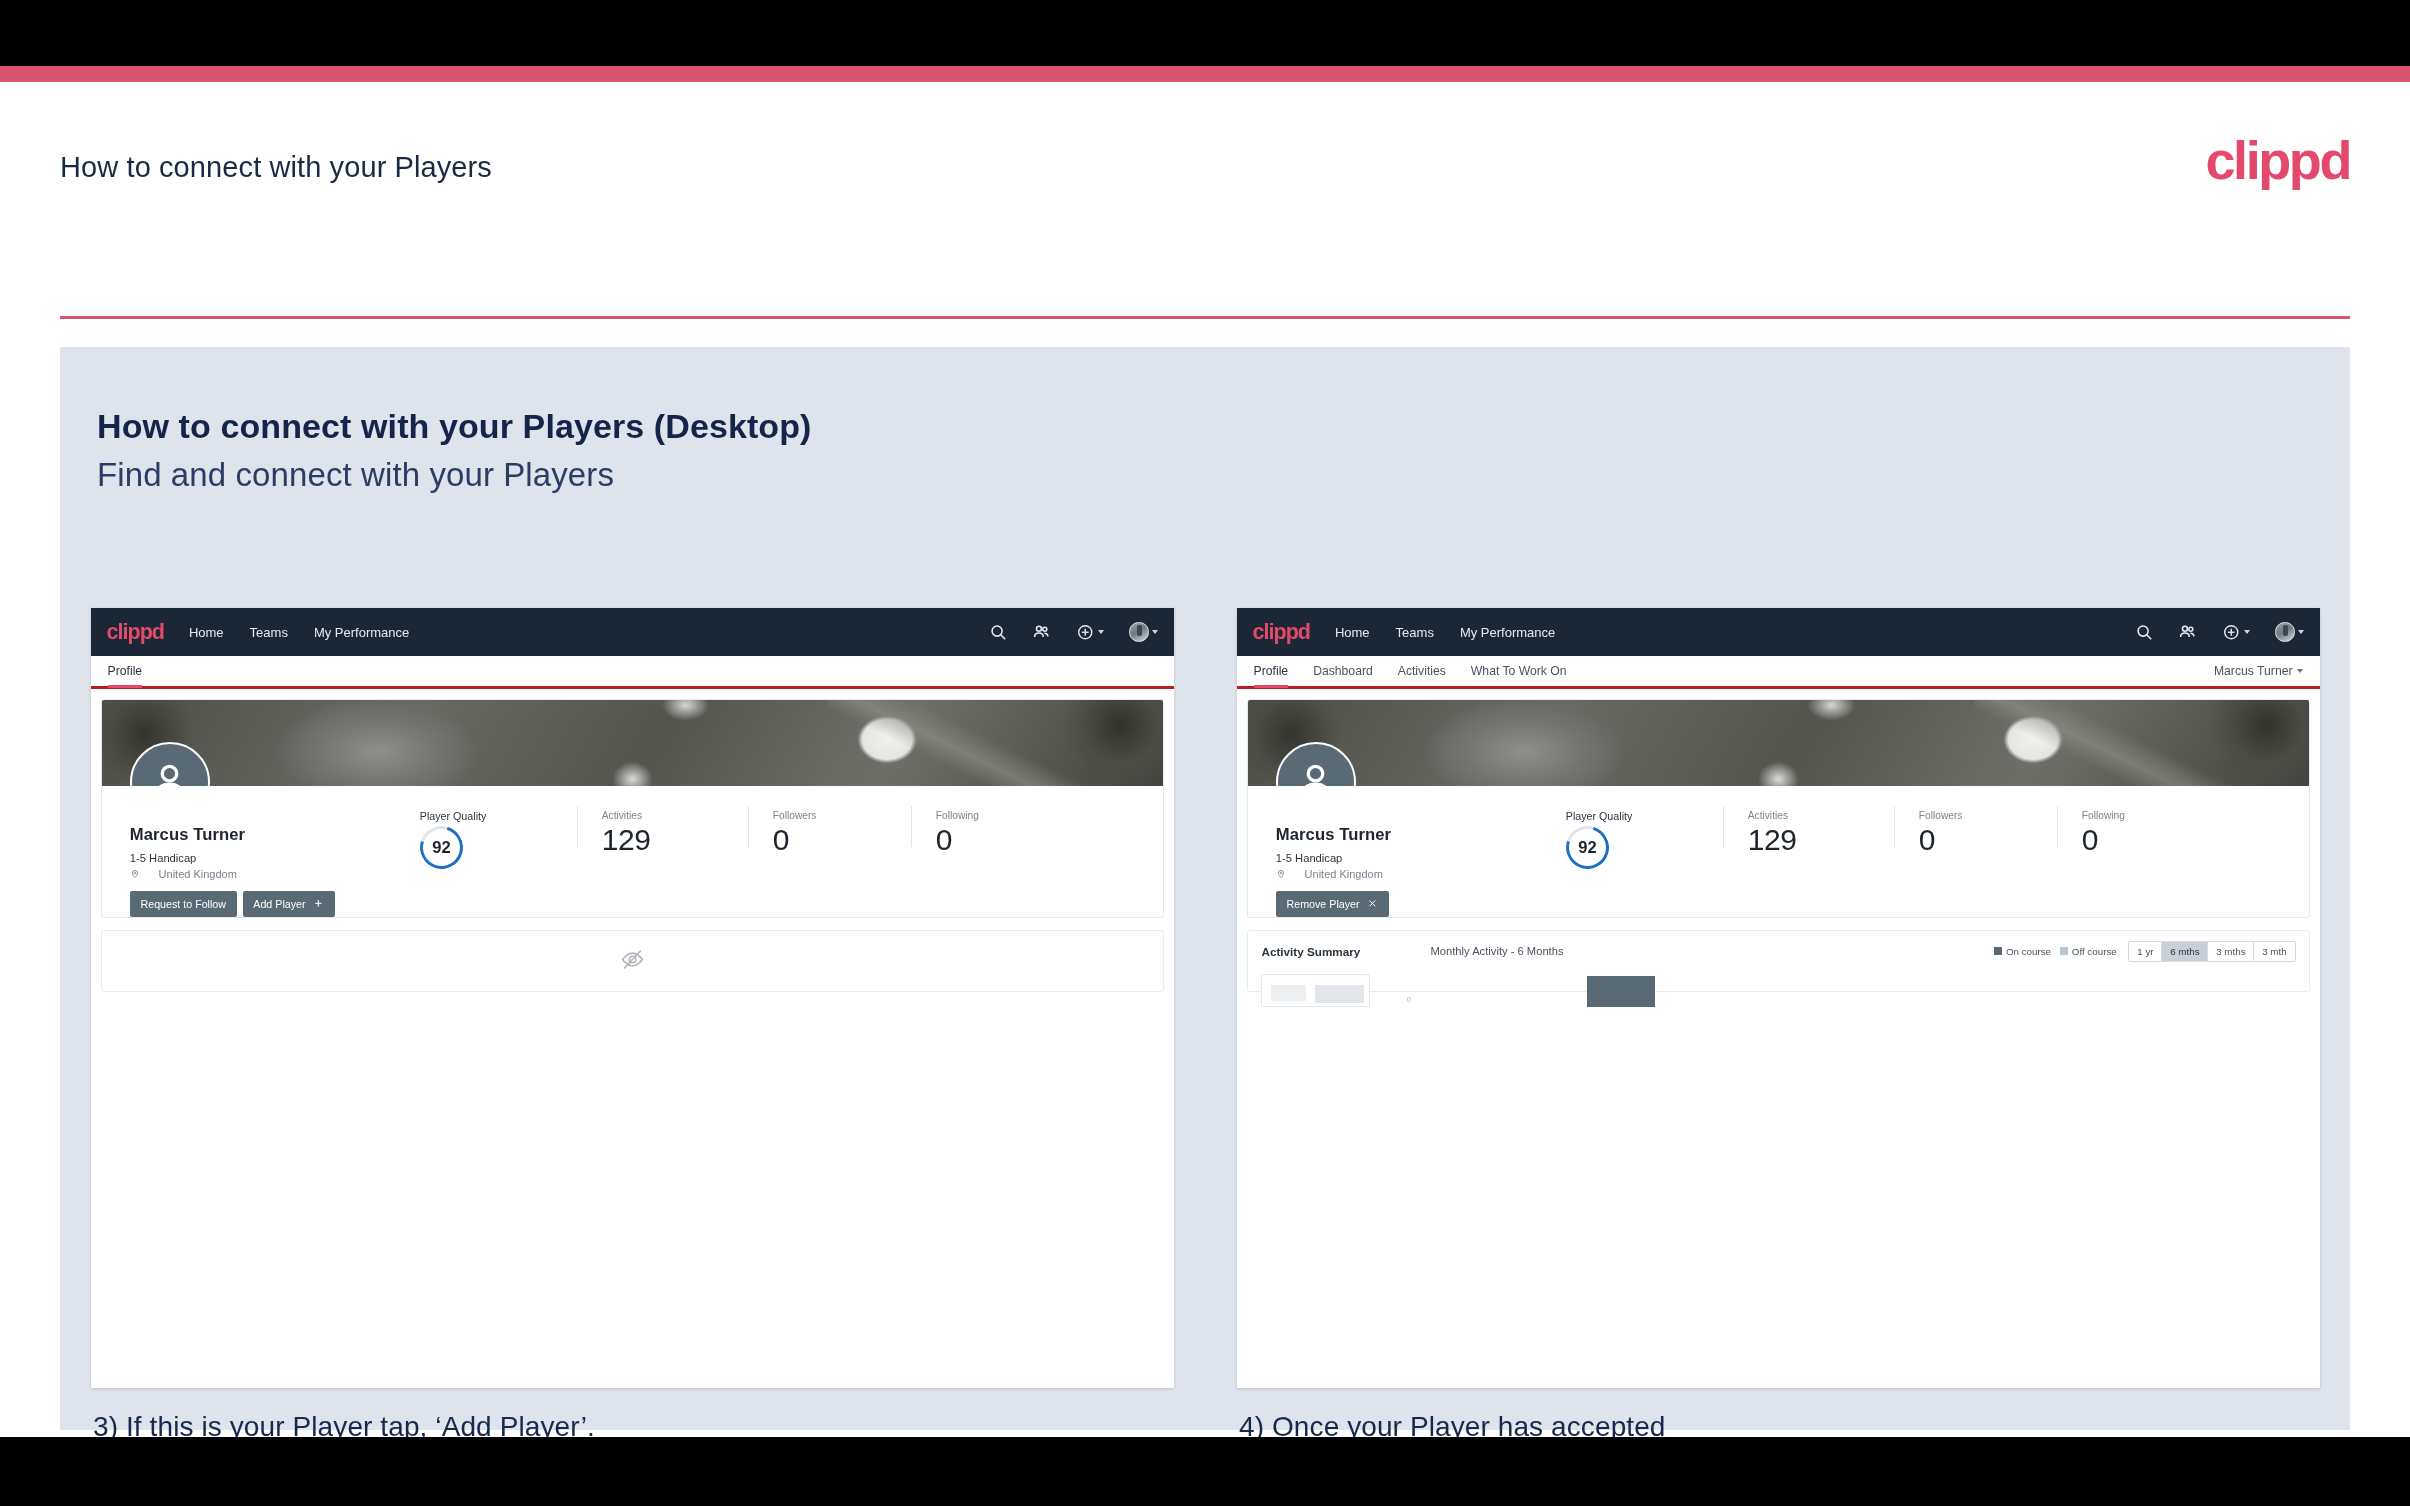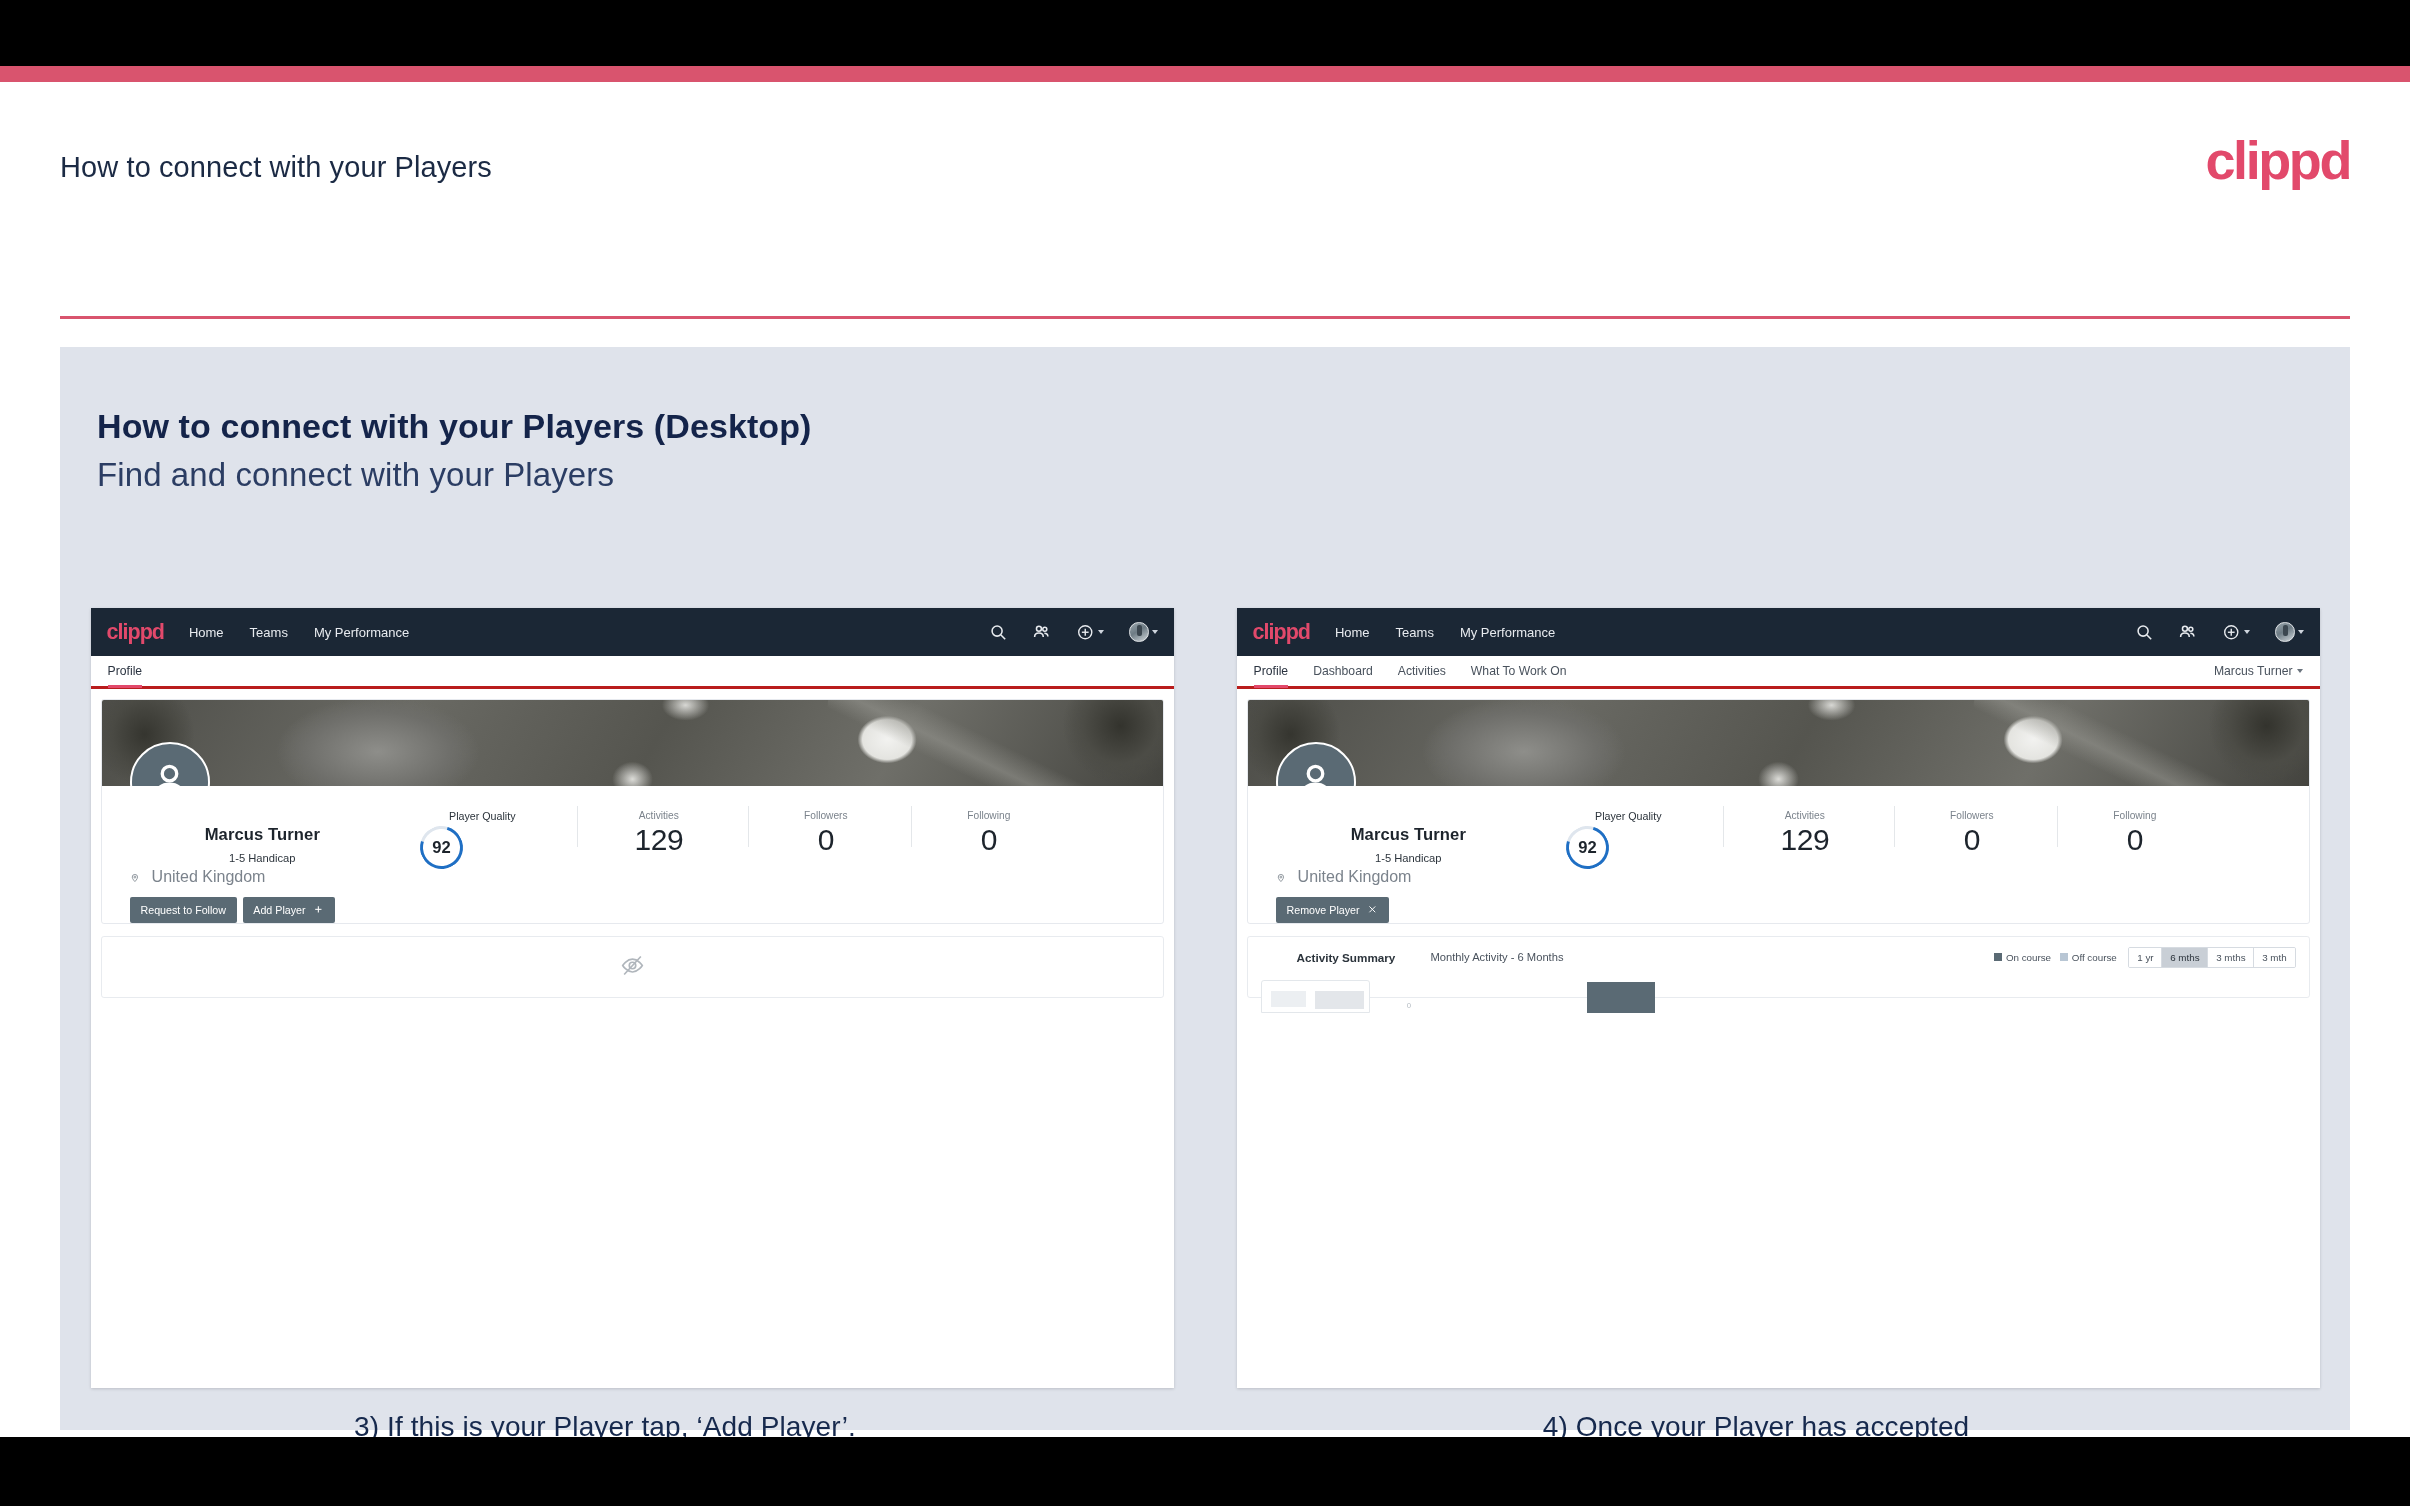--- a/index.html
+++ b/index.html
@@ -6,21 +6,20 @@
   html, body {
     width: 2411px; height: 1507px;
     background: #000000;
     font-family: "Liberation Sans", sans-serif;
     overflow: hidden;
   }
   .deck {
     position: absolute; left: 0; top: 0;
     width: 2345px; height: 1507px;
     background: #c4b5fd;
-    text-align: center;
   }
   .top-black { position:absolute; left:0; top:0; width:2411px; height:66px; background:#000; }
   .pink-rule { position:absolute; left:0; top:66px; width:2411px; height:15.6px; background:#d9546e; }
   .bottom-black { position:absolute; left:0; top:1437px; width:2411px; height:70px; background:#000; }
 
   .slide {
     position:absolute; left:0; top:82px; width:2411px; height:1355px;
     background:#ffffff;
   }
 
@@ -130,21 +129,21 @@
     position:absolute; left:28px; top:42px; width:80px; height:80px; border-radius:50%;
     background:#5a6a74; border:2.9px solid #fff; z-index:4;
     display:flex; align-items:center; justify-content:center;
   }
   .avatar-big svg { width:47px; height:47px; }
 
   .card-body { position:relative; display:flex; padding:0; min-height:105px; }
   .card-left { width:293px; padding:39px 0 0 28px; }
   .pname { font-size:16.6px; font-weight:700; color:#1d242c; letter-spacing:0.1px; }
   .phcap { font-size:11.2px; color:#2c343c; margin-top:6.8px; }
-  .ploc { font-size:16px; color:#7b838c; margin-top:4.9px; display:flex; align-items:center; gap:12px; }
+  .ploc { font-size:11px; color:#7b838c; margin-top:4.9px; display:flex; align-items:center; gap:19px; }
   .ploc svg { width:9.8px; height:9.8px; }
   .btnrow { display:flex; gap:5.9px; margin-top:10.7px; }
   .pbtn {
     background:#5a6a74; color:#fff; font-size:10.7px; padding:6.8px 10.7px;
     display:flex; align-items:center; gap:7.8px; border-radius:2px; white-space:nowrap;
   }
   .pbtn svg { width:10.7px; height:10.7px; }
 
   .stats { display:flex; align-items:flex-start; padding-top:24.4px; flex:1;gap:32px; }
   .stat { padding:0 0 0 25px; position:relative; }

